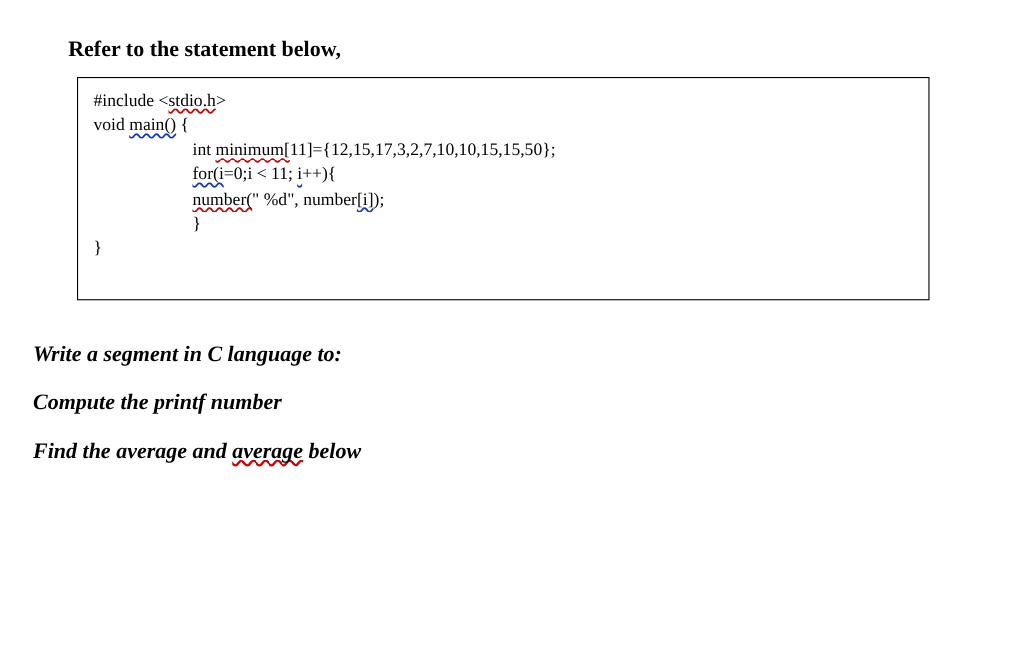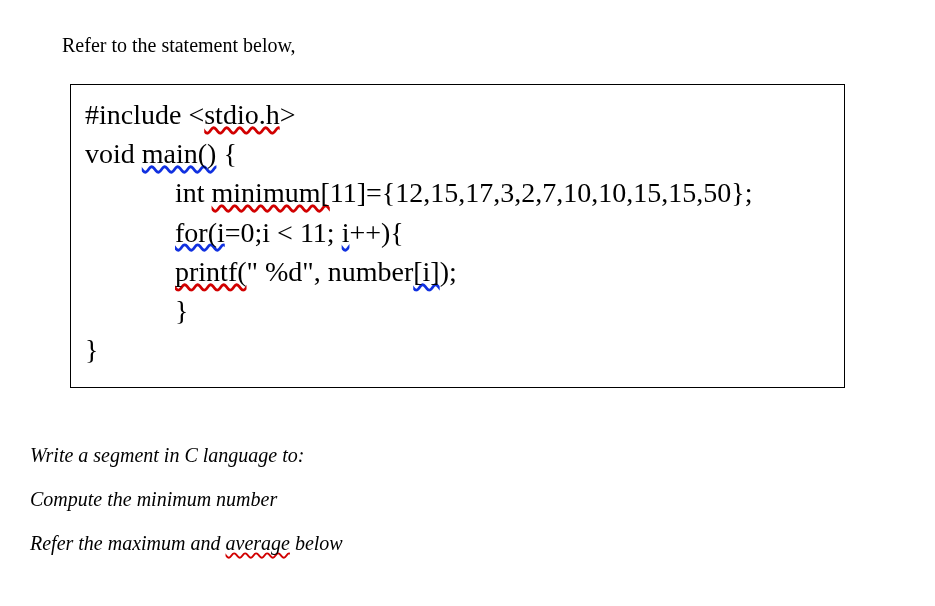--- a/index.html
+++ b/index.html
@@ -8,49 +8,50 @@
     font-family: "Times New Roman", Times, serif;
     font-size: 20px;
     color: #000;
     background: #fff;
     width: 935px;
     height: 606px;
     box-sizing: border-box;
     line-height: 1.5;
   }
   .intro {
-    margin-bottom: 24px;
+    margin-bottom: 10px;
     padding-left: 18px;
+    font-weight: bold;
   }
   .code-box {
     border: 1.5px solid #000;
     margin-left: 40px;
     margin-right: 60px;
-    padding: 10px 14px 18px 14px;
+    padding: 10px 14px 34px 14px;
     font-family: "Times New Roman", Times, serif;
-    font-size: 28px;
+    font-size: 16px;
     line-height: 1.4;
-    margin-bottom: 52px;
+    margin-bottom: 34px;
   }
   .code-line {
     white-space: pre;
   }
   .squiggle-red {
     text-decoration: underline wavy #d10000;
     text-decoration-skip-ink: none;
     text-underline-offset: 2px;
   }
   .squiggle-blue {
     text-decoration: underline wavy #1030e0;
     text-decoration-skip-ink: none;
     text-underline-offset: 2px;
   }
   .task {
     font-style: italic;
-    font-weight: normal;
+    font-weight: bold;
     margin: 0 0 14px 0;
   }
   .indent1 { padding-left: 90px; }
   .noindent { padding-left: 0; }
   .dotmark {
     display:inline-block;
     width: 14px;
   }
 </style>
 </head>
@@ -58,20 +59,20 @@
 
 <div class="intro">
   <span class="dotmark"></span><span>Refer to the statement below,</span>
 </div>
 
 <div class="code-box">
   <div class="code-line"><span>#include &lt;</span><span class="squiggle-red">stdio.h</span><span>&gt;</span></div>
   <div class="code-line"><span>void </span><span class="squiggle-blue">main()</span><span> {</span></div>
   <div class="code-line indent1"><span>int </span><span class="squiggle-red">minimum[</span><span>11]={12,15,17,3,2,7,10,10,15,15,50};</span></div>
   <div class="code-line indent1"><span class="squiggle-blue">for(i</span><span>=0;i &lt; 11; </span><span class="squiggle-blue">i</span><span>++){</span></div>
-  <div class="code-line indent1"><span class="squiggle-red">printf(</span><span>" %d", number</span><span class="squiggle-blue">[i]</span><span>);</span></div>
+  <div class="code-line indent1"><span class="squiggle-red">number(</span><span>" %d", number</span><span class="squiggle-blue">[i]</span><span>);</span></div>
   <div class="code-line indent1"><span>}</span></div>
   <div class="code-line noindent"><span>}</span></div>
 </div>
 
 <div class="task"><span>Write a segment in C language to:</span></div>
-<div class="task"><span>Compute the minimum number</span></div>
-<div class="task"><span>Refer the maximum and </span><span class="squiggle-red">average</span><span> below</span></div>
+<div class="task"><span>Compute the printf number</span></div>
+<div class="task"><span>Find the average and </span><span class="squiggle-red">average</span><span> below</span></div>
 
 </body></html>

